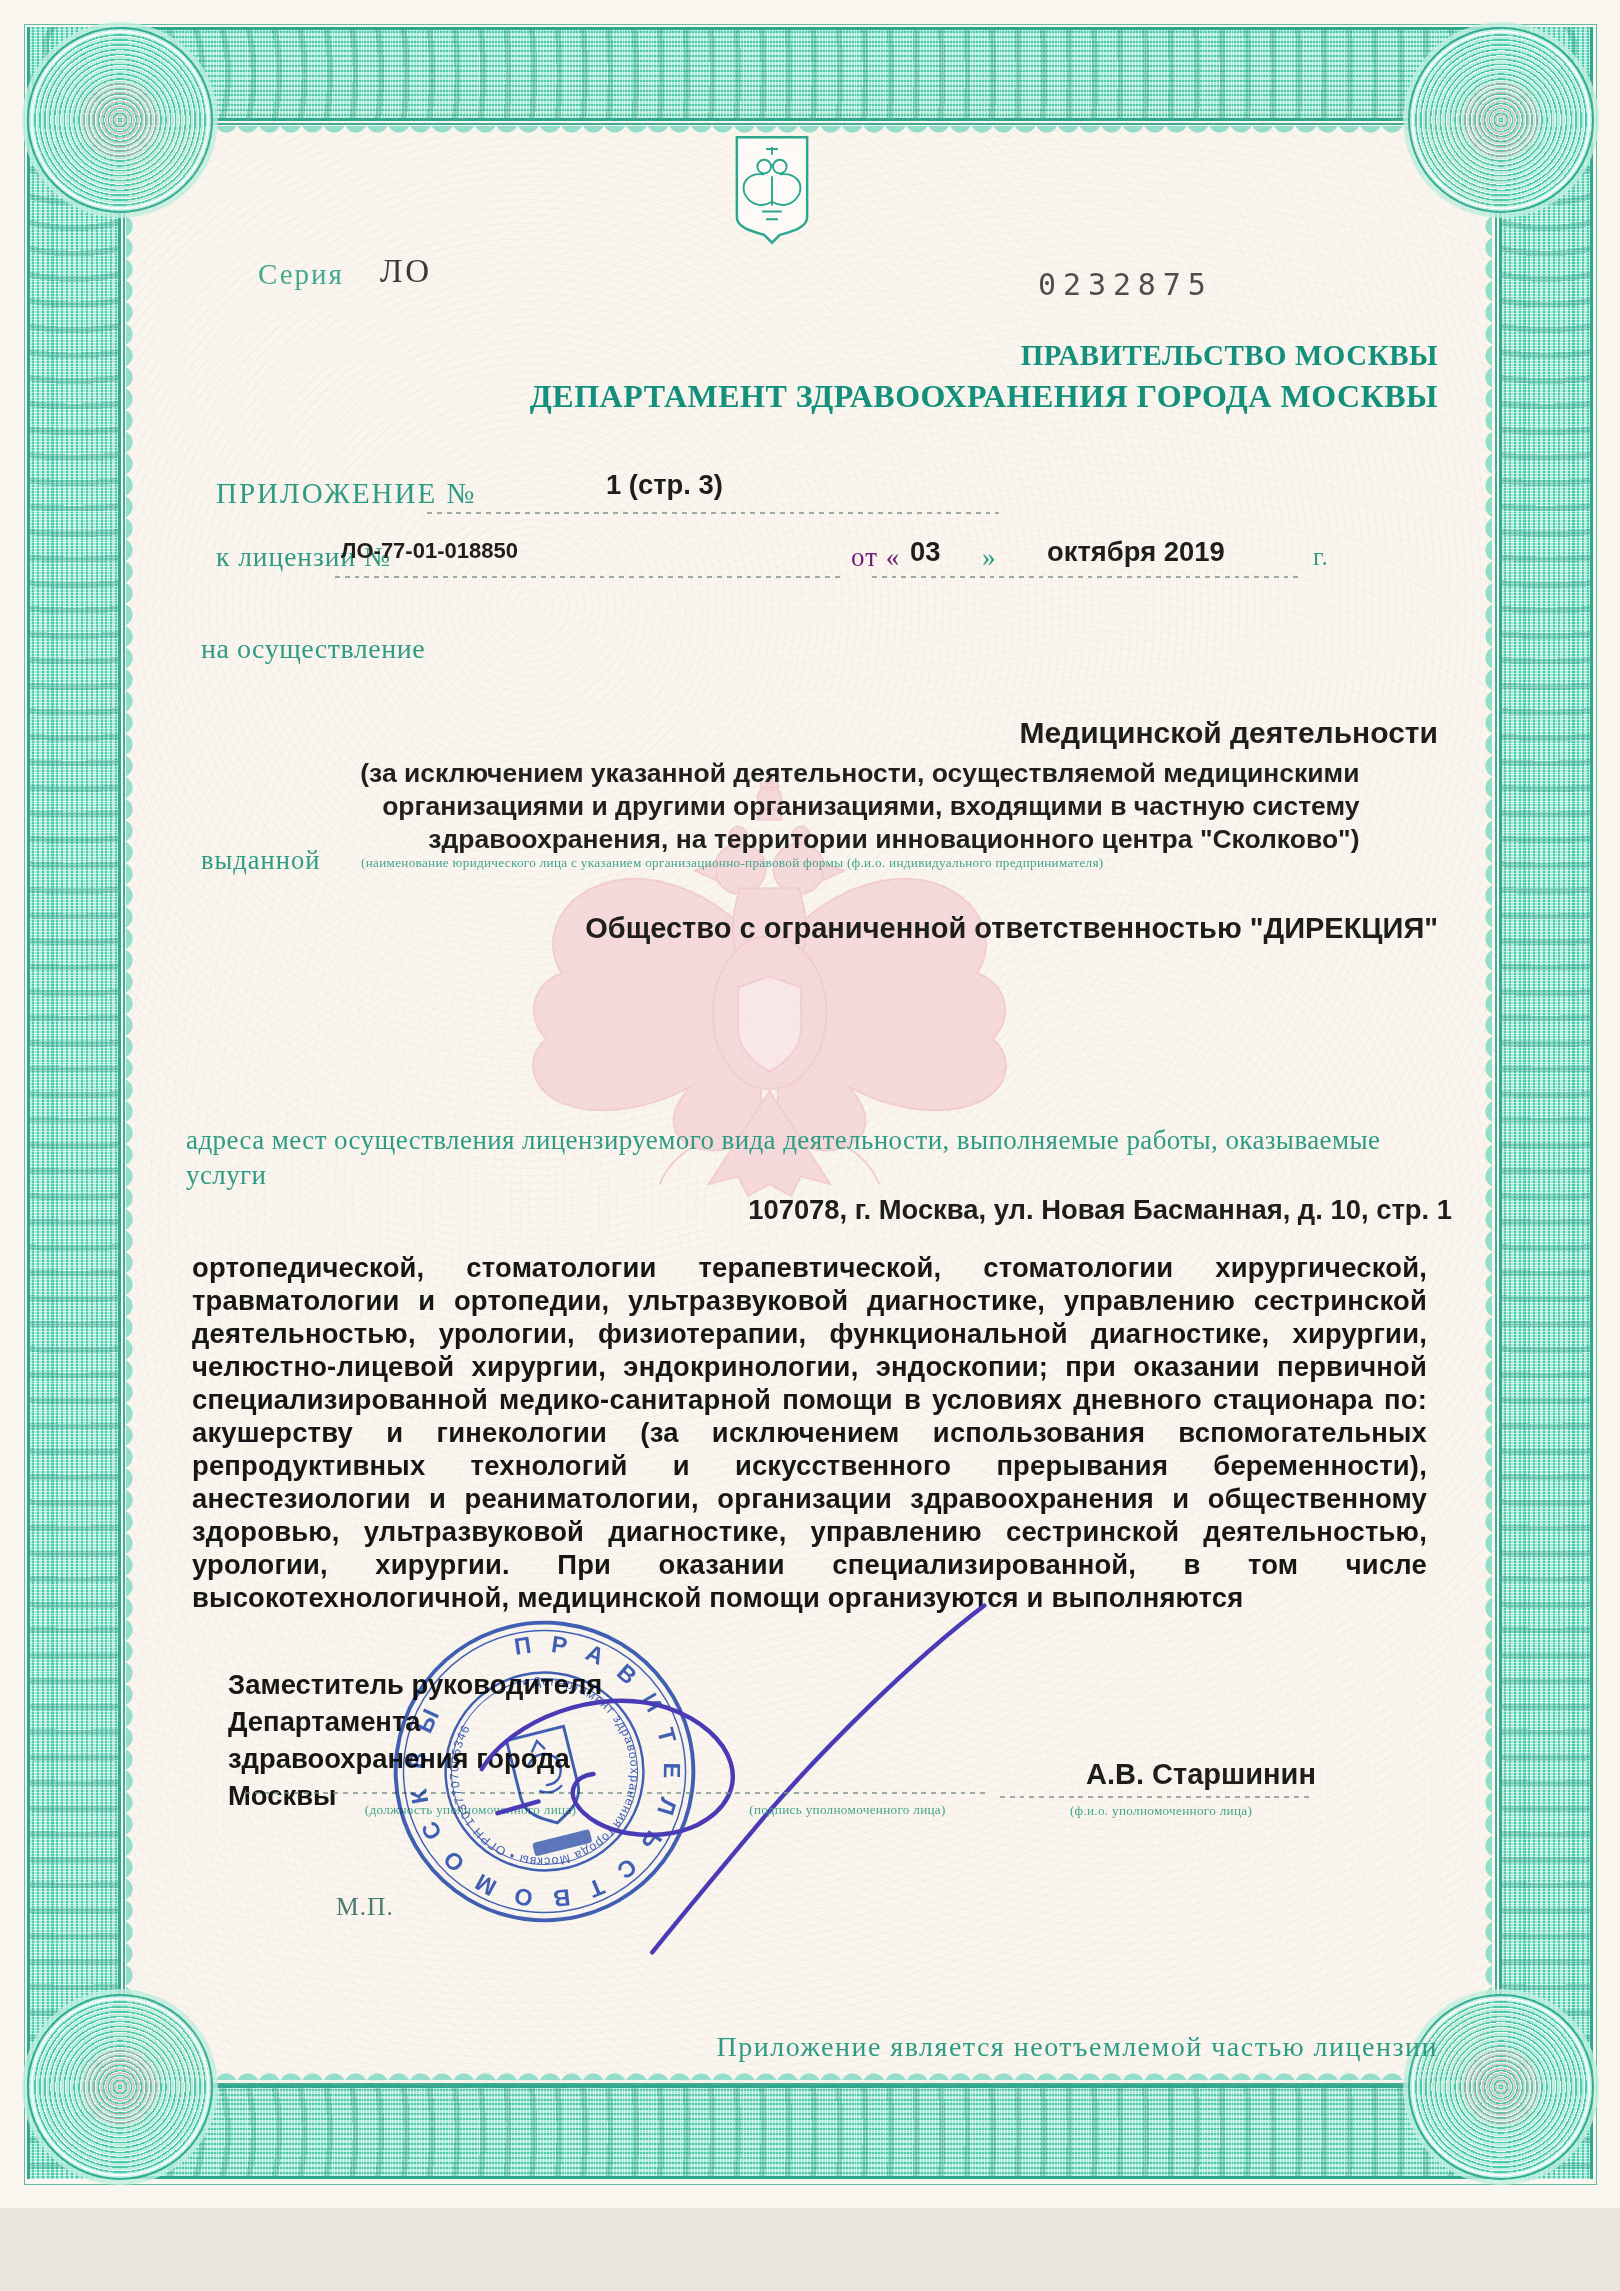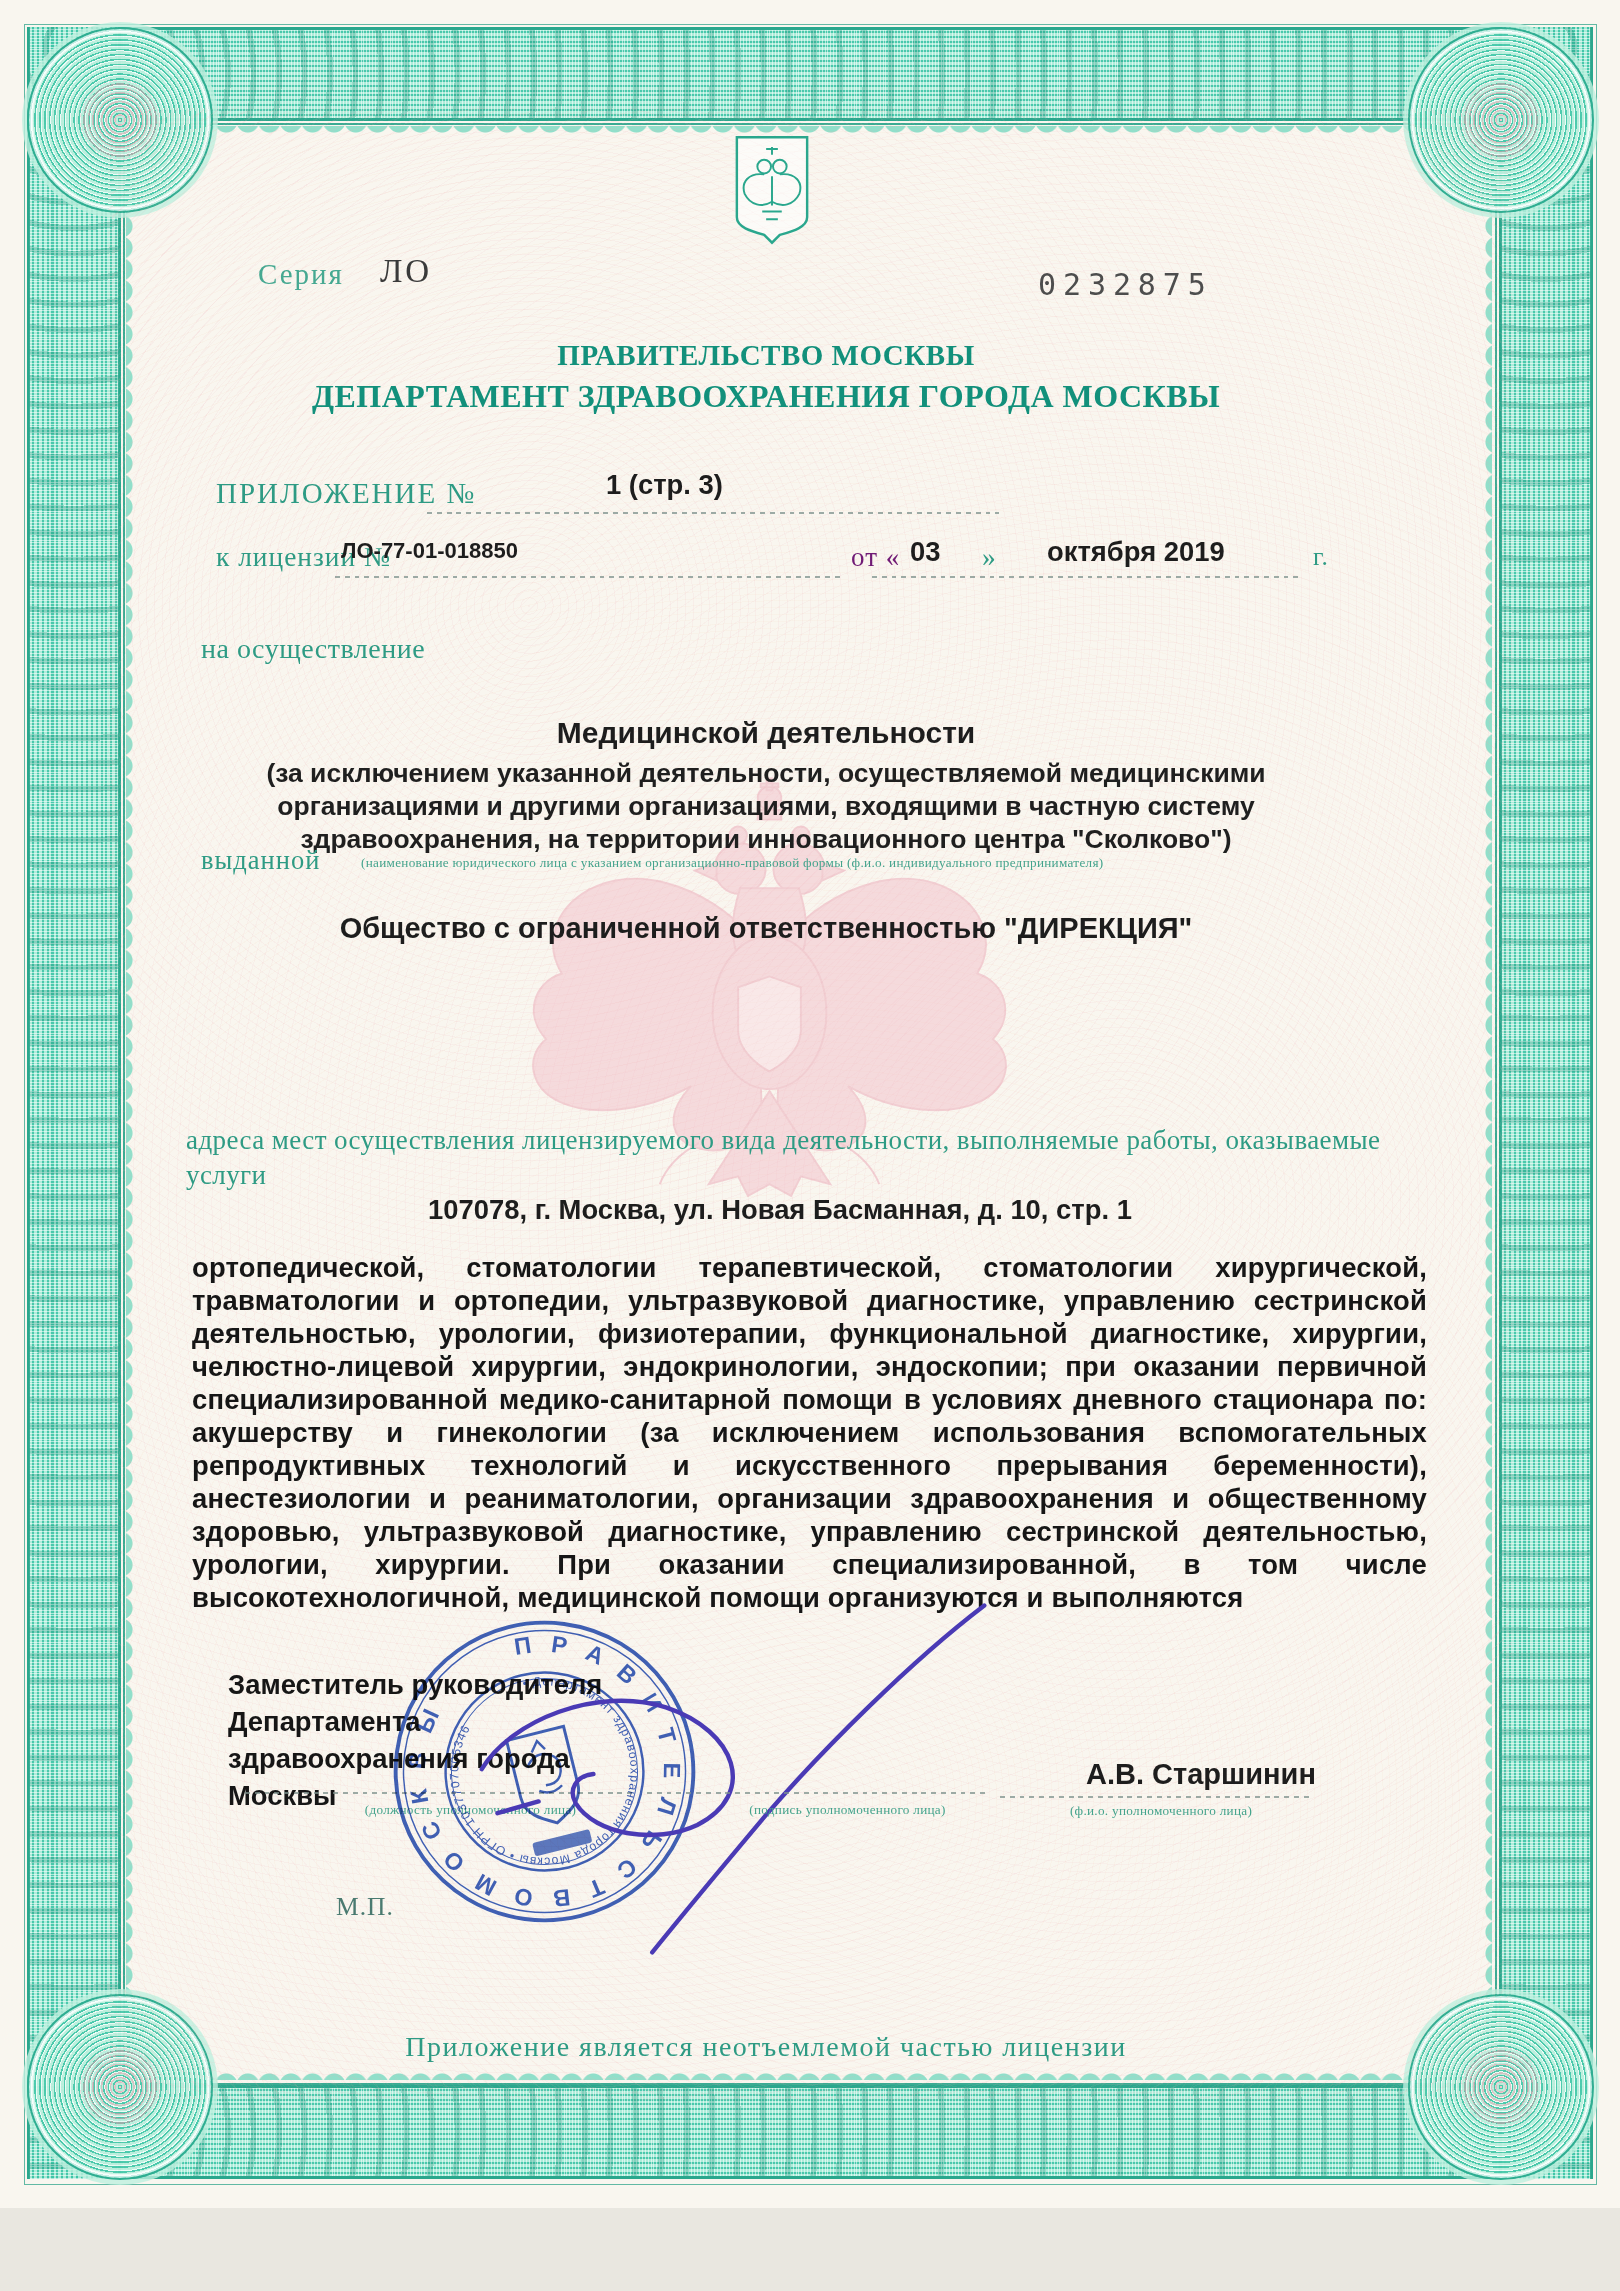--- a/index.html
+++ b/index.html
@@ -60,21 +60,21 @@
     content:""; position:absolute; inset:51px; border-radius:50%;
     background:repeating-radial-gradient(circle, rgba(236,150,168,.5) 0 1.5px, rgba(255,255,255,0) 1.5px 4.4px);
   }
   .rosette.tl{left:26.5px; top:26.5px;} .rosette.tr{right:26.5px; top:26.5px;}
   .rosette.bl{left:26.5px; bottom:28px;} .rosette.br{right:26.5px; bottom:28px;}
   .lbl{position:absolute; font-size:27.4px; letter-spacing:1px;}
   .val{position:absolute; font-family:"Liberation Sans", sans-serif; font-weight:bold; color:#1d1d1d;}
   .cap{position:absolute; font-size:13.2px; color:#44a38c; letter-spacing:0.3px;}
   .fill-line{position:absolute; height:2px;
     background:repeating-linear-gradient(90deg, rgba(125,145,140,.75) 0 4.9px, transparent 4.9px 9.8px);}
-  .centerband{position:absolute; left:114px; width:1304px; text-align:center;}
+  .centerband{position:absolute; left:134px; width:1304px; text-align:right;}
 
   .serial-label{position:absolute; left:258px; top:258px; font-size:29px; letter-spacing:2px; color:#46a891;}
   .serial-value{position:absolute; left:380px; top:253px; font-size:33px; letter-spacing:2.9px; color:#3a3a3a;}
   .form-number{position:absolute; left:1038px; top:267px; font-family:"DejaVu Sans Mono", monospace;
     font-size:30px; letter-spacing:6.9px; color:#4d4d4d;}
 
   .gov-title{top:339px; font-size:29px; font-weight:bold; color:#12907b; letter-spacing:0.5px;}
   .dep-title{top:378px; font-size:32px; font-weight:bold; color:#12907b; letter-spacing:0.5px;}
 
   .appendix-label{left:216px; top:477px; font-size:29px; letter-spacing:2px; color:#2e9b84;}

